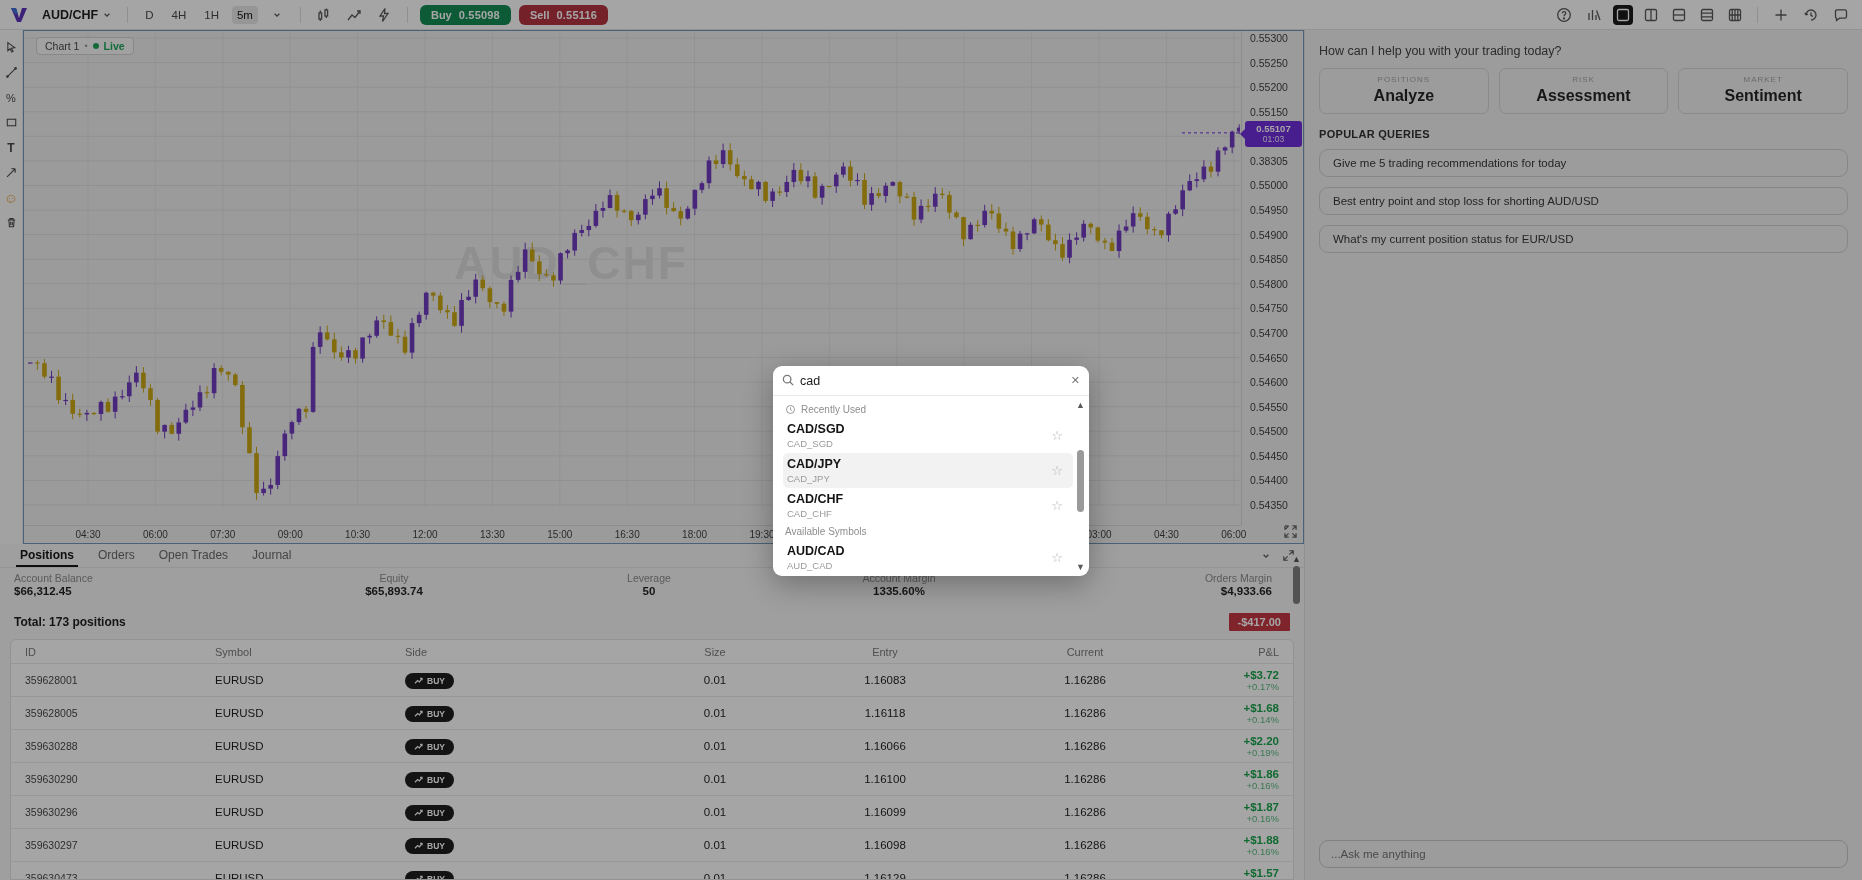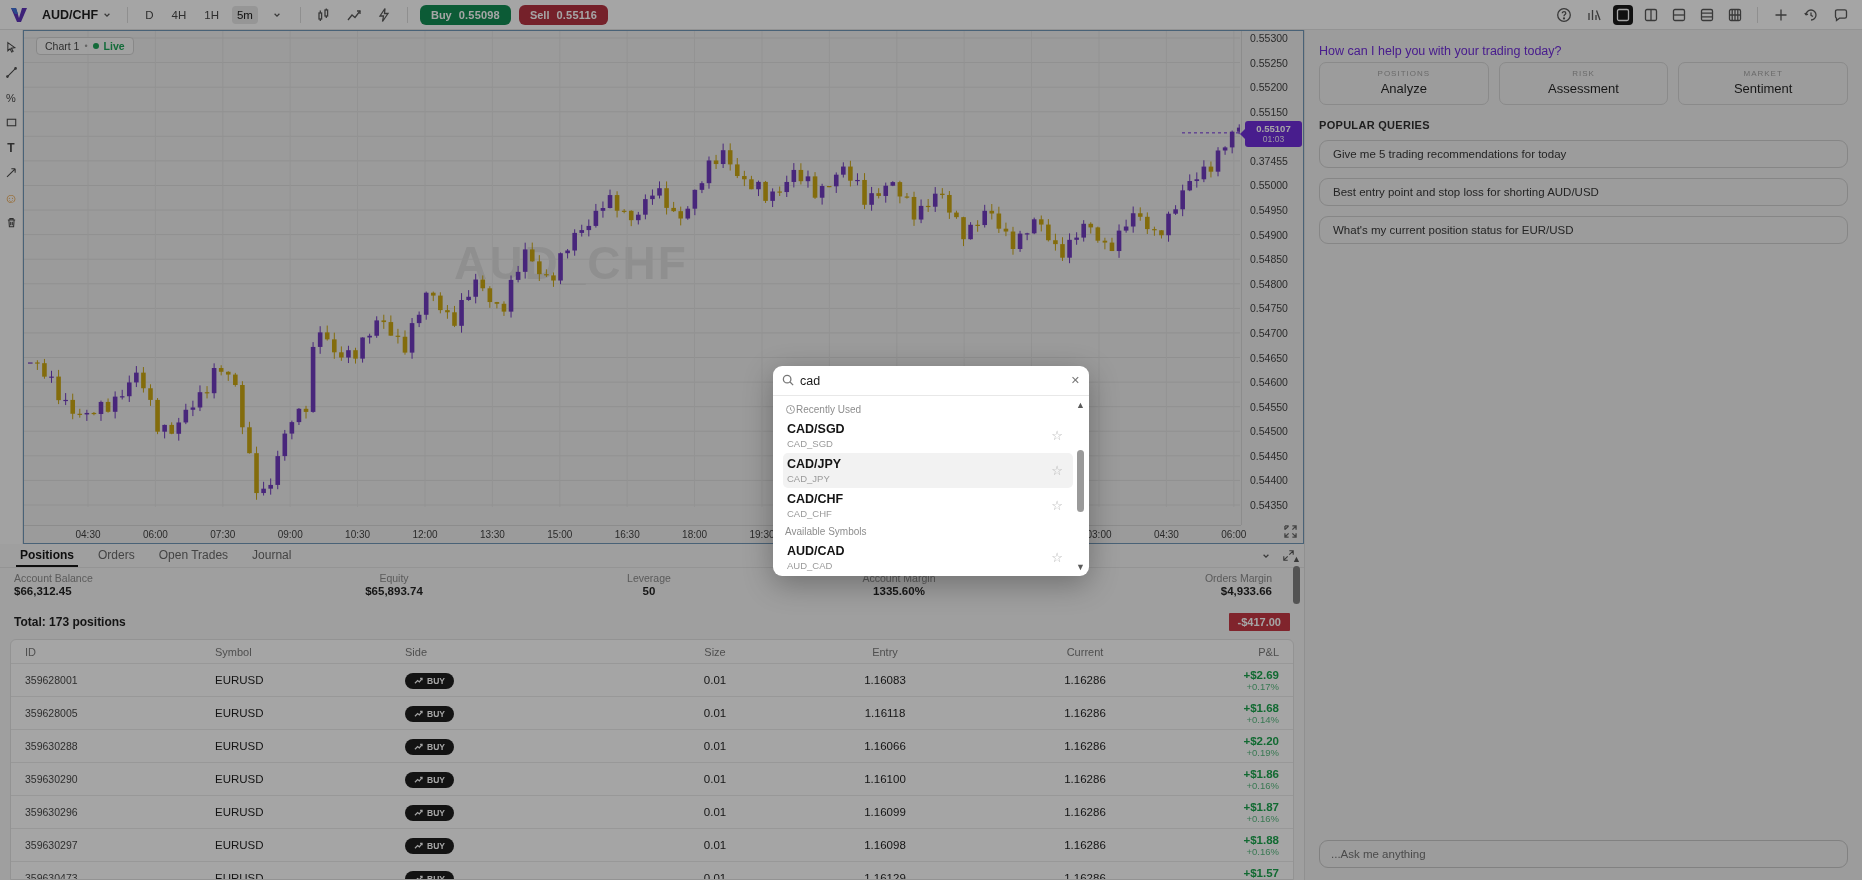--- a/index.html
+++ b/index.html
@@ -98,44 +98,44 @@
   .side-pill { display:inline-flex; align-items:center; gap:4px; background:#191919; color:#fff;
     border-radius:9px; font-size:8.5px; font-weight:bold; padding:3px 9px; }
   .c-pnl .pnl-v { display:block; font-size:11.5px; font-weight:bold; color:#17a24a; }
   .c-pnl .pnl-p { display:block; font-size:9.5px; color:#55b97e; }
   #bp-scroll-up { position:absolute; right:3px; top:10px; color:#555; font-size:9px; }
   #bp-scroll-thumb { position:absolute; right:4px; top:22px; width:7px; height:38px; background:#7d7d7d; border-radius:4px; }
 
   
   #assistant { flex:1; background:#f1f1f1; border-left:1px solid #dedede; position:relative;
     padding:14px 14px 0; display:flex; flex-direction:column; }
-  #greeting { font-size:12.5px; color:#6d28d9; margin-bottom:4px; }
+  #greeting { font-size:12.5px; color:#404040; margin-bottom:10px; }
   #cards { display:flex; gap:10px; margin-bottom:14px; }
   .a-card { flex:1; border:1px solid #d4d4d4; border-radius:7px; padding:6px 4px 8px; text-align:center;
     background:#f1f1f1; cursor:pointer; }
   .a-card .cat { font-size:8px; letter-spacing:1px; color:#a2a2a2; display:block; margin-bottom:3px; }
-  .a-card .lab { font-size:13px; color:#1f1f1f; font-weight:normal; display:block; }
+  .a-card .lab { font-size:16px; color:#1f1f1f; font-weight:bold; display:block; }
   #popular-title { font-size:11px; font-weight:bold; color:#2c2c2c; letter-spacing:.3px; margin-bottom:9px; }
   .query-pill { border:1px solid #cecece; border-radius:9px; background:#f1f1f1; text-align:left;
     font-size:11.5px; color:#333; padding:7px 13px; margin-bottom:10px; cursor:pointer; width:100%; }
   #ask-wrap { margin-top:auto; padding:0 0 12px; }
   #ask-input { width:100%; height:28px; border:1px solid #c6c6c6; border-radius:9px; background:#f1f1f1;
     font-size:11.5px; color:#555; padding:0 11px; outline:none; font-family:"Liberation Sans",sans-serif; }
   #ask-input::placeholder { color:#6f6f6f; }
 
   
   #overlay { position:absolute; inset:0; background:rgba(10,10,10,.37); z-index:40; }
   #search-modal { position:absolute; left:773px; top:366px; width:316px; height:210px; background:#fff;
     border-radius:9px; box-shadow:0 8px 30px rgba(0,0,0,.3); z-index:50; display:flex; flex-direction:column; }
   #search-head { display:flex; align-items:center; height:30px; padding:0 9px; border-bottom:1px solid #e8e8e8; gap:6px; }
   #search-input { flex:1; border:none; outline:none; font-size:12.5px; color:#1a1a1a;
     font-family:"Liberation Sans",sans-serif; background:transparent; }
   #search-close { background:none; border:none; color:#777; font-size:11px; cursor:pointer; }
   #search-list { position:relative; flex:1; padding:5px 16px 4px 10px; overflow:hidden; }
-  .sec-head { display:flex; align-items:flex-end; font-size:10px; color:#8d8d8d; margin:3px 0 3px 2px; }
+  .sec-head { display:flex; align-items:flex-end; gap:5px; font-size:10px; color:#8d8d8d; margin:3px 0 3px 2px; }
   .sym-item { display:flex; align-items:center; justify-content:space-between; padding:4px 8px 4px 4px;
     border-radius:5px; cursor:pointer; }
   .sym-item.hl { background:#f2f2f2; }
   .sym-name { font-size:12.5px; font-weight:bold; color:#141414; display:block; line-height:1.25; }
   .sym-code { font-size:9.5px; color:#9a9a9a; display:block; line-height:1.2; }
   .fav-star { background:none; border:none; color:#b5b5b5; font-size:13px; cursor:pointer; padding:0 2px; }
   #dd-scrollbar { position:absolute; right:3px; top:2px; bottom:2px; width:11px; }
   #dd-up { position:absolute; top:2px; left:1px; color:#5a5a5a; font-size:9px; }
   #dd-down { position:absolute; bottom:2px; left:1px; color:#5a5a5a; font-size:9px; }
   #dd-thumb { position:absolute; top:52px; left:2px; width:7px; height:62px; background:#9a9a9a; border-radius:4px; cursor:grab; }
@@ -699,21 +699,21 @@
           <div id="price-axis">
             <div id="price-badge" style="top: 89.8747px;">
               <span class="bp">0.55107</span>
               <span class="bc">01:03</span>
             </div>
           <span class="ptick" style="top: 7px;">0.55300</span>
               <span class="ptick" style="top: 31.5789px;">0.55250</span>
               <span class="ptick" style="top: 56.1579px;">0.55200</span>
               <span class="ptick" style="top: 80.7368px;">0.55150</span>
               <span class="ptick" style="top: 105.316px;">0.55100</span>
-              <span class="ptick" style="top: 129.895px;">0.37455</span>
+              <span class="ptick" style="top: 129.895px;">0.38305</span>
               <span class="ptick" style="top: 154.474px;">0.55000</span>
               <span class="ptick" style="top: 179.053px;">0.54950</span>
               <span class="ptick" style="top: 203.632px;">0.54900</span>
               <span class="ptick" style="top: 228.211px;">0.54850</span>
               <span class="ptick" style="top: 252.789px;">0.54800</span>
               <span class="ptick" style="top: 277.368px;">0.54750</span>
               <span class="ptick" style="top: 301.947px;">0.54700</span>
               <span class="ptick" style="top: 326.526px;">0.54650</span>
               <span class="ptick" style="top: 351.105px;">0.54600</span>
               <span class="ptick" style="top: 375.684px;">0.54550</span>
@@ -817,21 +817,21 @@
                 <span class="c-side"><span class="side-pill">
                     <svg width="9" height="8" viewBox="0 0 10 9" fill="none" stroke="#fff" stroke-width="1.3">
                       <path d="M1 7 L4 4 L6 5.5 L9 1.5 M6.8 1.5 H9 V3.7"></path>
                     </svg>
                     <span>BUY</span>
                   </span></span>
                 <span class="c-size">0.01</span>
                 <span class="c-entry">1.16083</span>
                 <span class="c-current">1.16286</span>
                 <span class="c-pnl">
-                  <span class="pnl-v">+$2.69</span>
+                  <span class="pnl-v">+$3.72</span>
                   <span class="pnl-p">+0.17%</span>
                 </span>
               </div>
               <div class="trow body-row">
                 <span class="c-id">359628005</span>
                 <span class="c-symbol">EURUSD</span>
                 <span class="c-side"><span class="side-pill">
                     <svg width="9" height="8" viewBox="0 0 10 9" fill="none" stroke="#fff" stroke-width="1.3">
                       <path d="M1 7 L4 4 L6 5.5 L9 1.5 M6.8 1.5 H9 V3.7"></path>
                     </svg>

